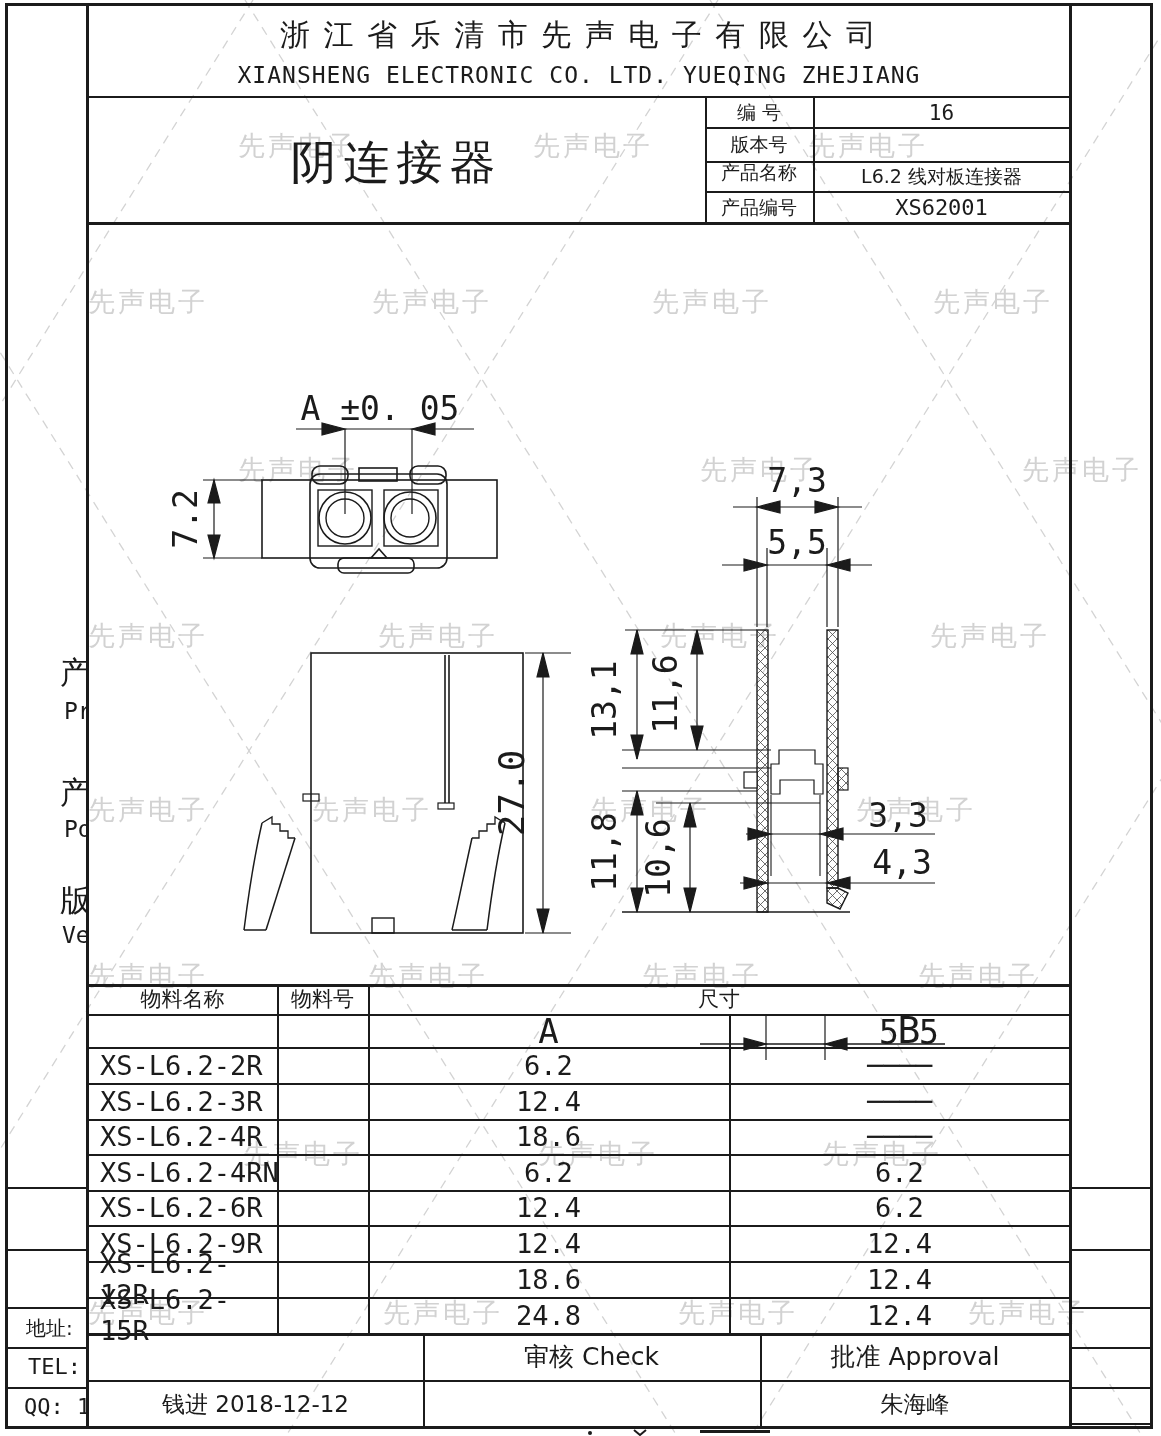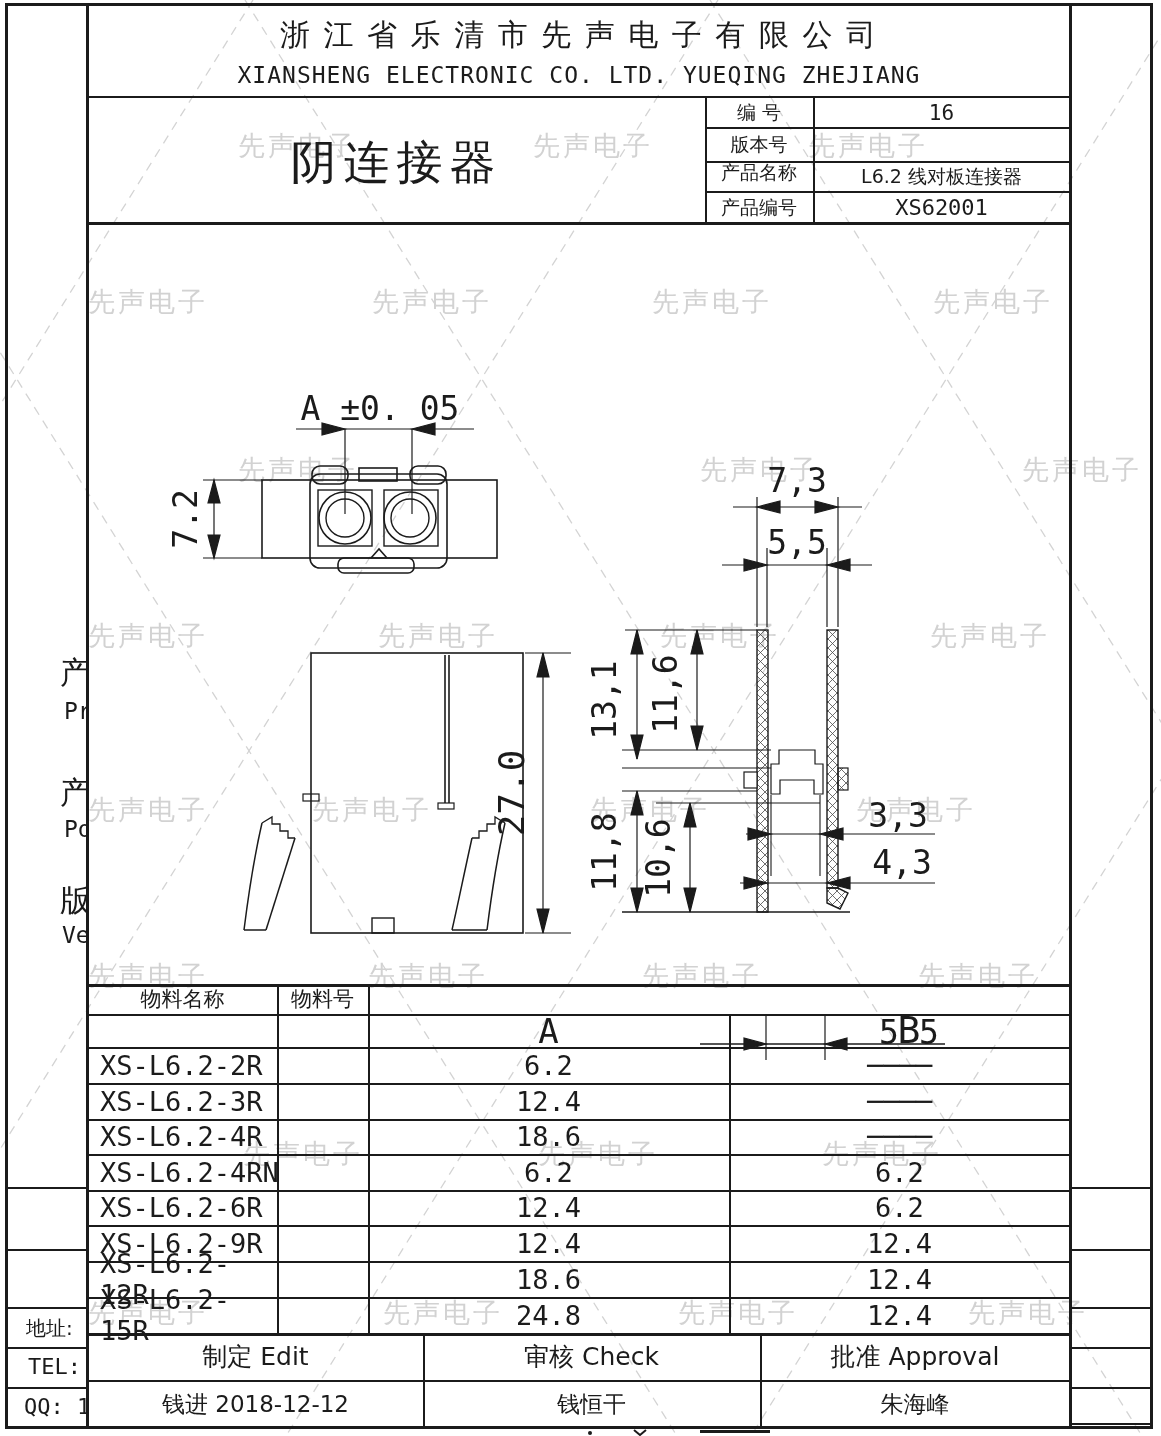--- a/index.html
+++ b/index.html
@@ -269,20 +269,21 @@
   <div class="hl thin" style="left:88px;top:1225px;width:982px;"></div>
   <div class="hl thin" style="left:88px;top:1261px;width:982px;"></div>
   <div class="hl thin" style="left:88px;top:1297px;width:982px;"></div>
   <div class="hl" style="left:88px;top:1333px;width:982px;height:2.5px;"></div>
   <div class="vl vthin" style="left:277px;top:984px;height:349px;"></div>
   <div class="vl vthin" style="left:368px;top:984px;height:349px;"></div>
   <div class="vl vthin" style="left:729px;top:1014px;height:319px;"></div>
 
   <div class="abs ctr" style="left:88px;top:984px;width:189px;height:30px;font-size:21px;">物料名称</div>
   <div class="abs ctr" style="left:277px;top:984px;width:91px;height:30px;font-size:21px;">物料号</div>
+  <div class="abs ctr" style="left:368px;top:984px;width:702px;height:30px;font-size:21px;">尺寸</div>
   <div class="abs ctr mono" style="left:368px;top:1014px;width:361px;height:33px;font-size:34px;">A</div>
 
   <div class="abs left mono" style="left:100px;top:1048px;width:177px;height:35px;font-size:27px;">XS-L6.2-2R</div>
   <div class="abs ctr mono" style="left:368px;top:1048px;width:361px;height:35px;font-size:27px;">6.2</div>
   <div class="abs ctr mono" style="left:729px;top:1048px;width:341px;height:35px;font-size:27px;">────</div>
 
   <div class="abs left mono" style="left:100px;top:1083px;width:177px;height:36px;font-size:27px;">XS-L6.2-3R</div>
   <div class="abs ctr mono" style="left:368px;top:1083px;width:361px;height:36px;font-size:27px;">12.4</div>
   <div class="abs ctr mono" style="left:729px;top:1083px;width:341px;height:36px;font-size:27px;">────</div>
 
@@ -307,25 +308,23 @@
   <div class="abs ctr mono" style="left:729px;top:1261px;width:341px;height:36px;font-size:27px;">12.4</div>
 
   <div class="abs left mono" style="left:100px;top:1297px;width:177px;height:36px;font-size:27px;">XS-L6.2-15R</div>
   <div class="abs ctr mono" style="left:368px;top:1297px;width:361px;height:36px;font-size:27px;">24.8</div>
   <div class="abs ctr mono" style="left:729px;top:1297px;width:341px;height:36px;font-size:27px;">12.4</div>
 
   <div class="vl" style="left:423px;top:1333px;height:96px;"></div>
   <div class="vl" style="left:760px;top:1333px;height:96px;"></div>
   <div class="hl" style="left:88px;top:1380px;width:982px;"></div>
 
-  <div class="abs ctr" style="left:88px;top:1333px;width:335px;height:47px;font-size:25px;">制定  Edit</div>
   <div class="abs ctr" style="left:423px;top:1333px;width:337px;height:47px;font-size:25px;">审核  Check</div>
   <div class="abs ctr" style="left:760px;top:1333px;width:310px;height:47px;font-size:25px;">批准  Approval</div>
   <div class="abs ctr" style="left:88px;top:1380px;width:335px;height:49px;font-size:23px;">钱进 2018-12-12</div>
-  <div class="abs ctr" style="left:423px;top:1380px;width:337px;height:49px;font-size:23px;">钱恒干</div>
   <div class="abs ctr" style="left:760px;top:1380px;width:310px;height:49px;font-size:23px;">朱海峰</div>
 
   <div class="abs" style="left:26px;top:1315px;font-size:20px;">地址:</div>
   <div class="abs mono" style="left:28px;top:1354px;font-size:22px;">TEL:</div>
   <div class="abs mono" style="left:24px;top:1394px;font-size:22px;">QQ: 1</div>
 
   <div class="clipbox">
     <span class="abs" style="left:60px;top:652px;font-size:31px;">产</span>
     <span class="abs mono" style="left:64px;top:698px;font-size:23px;">Pr</span>
     <span class="abs" style="left:60px;top:772px;font-size:31px;">产</span>

